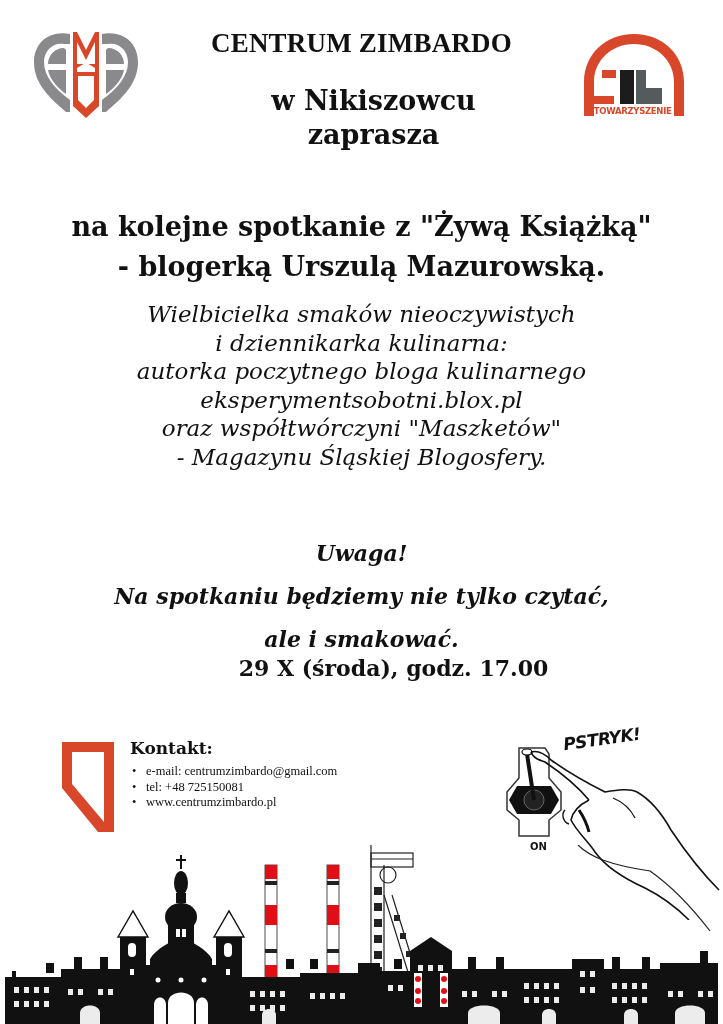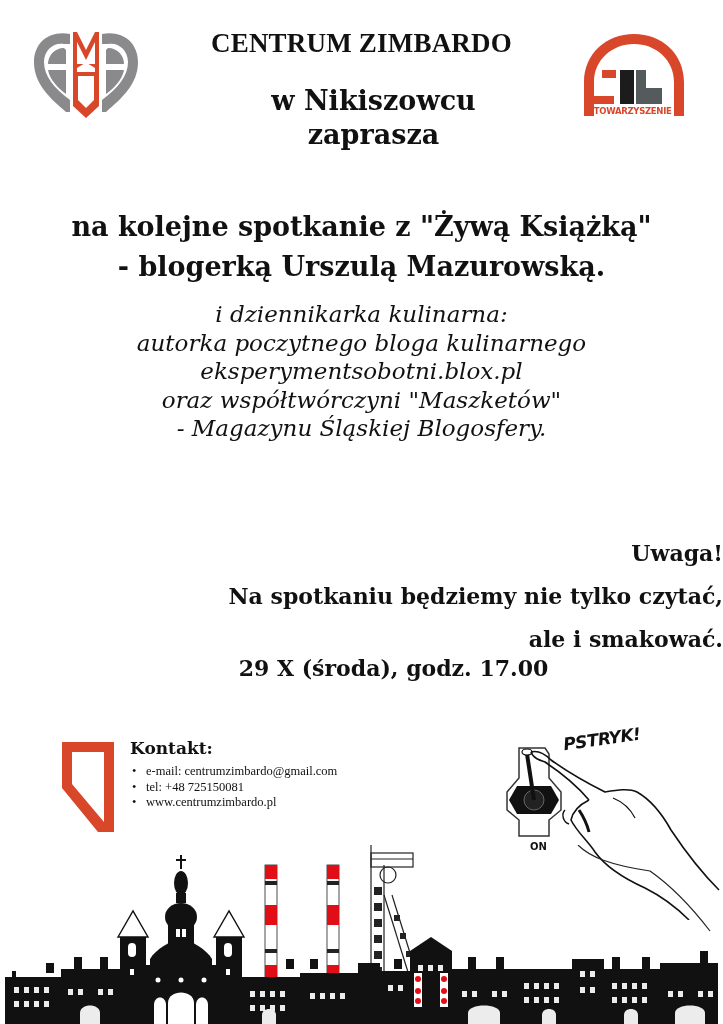--- a/index.html
+++ b/index.html
@@ -3,21 +3,21 @@
 <meta charset="utf-8">
 <style>
   html, body { margin:0; padding:0; background:#ffffff; }
   body { width:723px; height:1024px; position:relative; overflow:hidden; font-family:"DejaVu Serif", serif; color:#111; }
   .abs { position:absolute; }
   .center-text { position:absolute; left:0; width:723px; text-align:center; }
   .title1 { top:28px; font-weight:bold; font-size:27px; font-family:"Liberation Serif", serif; letter-spacing:0.2px; }
   .title2 { top:84px; font-weight:bold; font-size:27px; font-family:"DejaVu Serif", serif; line-height:34px;margin-left:12px; }
   .headline { top:207px; font-weight:bold; font-size:27px; font-family:"DejaVu Serif", serif; line-height:40px; }
   .desc { top:300px; font-style:italic; font-size:23px; font-family:"DejaVu Serif", serif; line-height:28.5px; }
-  .notice { top:532px; font-weight:bold; font-size:22px; font-family:"DejaVu Serif", serif; line-height:43px;text-align:right; }
+  .notice { top:532px; font-weight:bold; font-style:italic; font-size:22px; font-family:"DejaVu Serif", serif; line-height:43px; }
   .date { top:655px; font-weight:bold; font-size:22px; font-family:"DejaVu Serif", serif;padding-left:32px; }
   .line { display:block; }
   .contact-title { left:130px; top:738px; font-weight:bold; font-size:17px; font-family:"DejaVu Serif", serif; }
   .contact-list { left:130px; top:764px; margin:0; padding:0; list-style:none; font-size:12.5px; font-family:"Liberation Serif", serif; line-height:15.5px; }
   .contact-list li { position:relative; padding-left:16px; }
   .contact-list li::before { content:"•"; position:absolute; left:2px; top:0; }
   .pstryk { left:563px; top:729px; font-family:"DejaVu Sans", sans-serif; font-weight:bold; font-style:italic; font-size:17px; transform:rotate(-8deg); letter-spacing:-0.5px; }
   .on-label { left:530px; top:841px; font-family:"DejaVu Sans", sans-serif; font-weight:bold; font-size:10px; }
   .stow-label { left:588px; top:106px; font-family:"DejaVu Sans", sans-serif; font-weight:bold; font-size:8.5px; color:#d9472b; letter-spacing:-0.3px; }
 </style>
@@ -56,20 +56,21 @@
   <span class="line">w Nikiszowcu</span>
   <span class="line">zaprasza</span>
 </div>
 
 <div class="center-text headline">
   <span class="line">na kolejne spotkanie z "Żywą Książką"</span>
   <span class="line">- blogerką Urszulą Mazurowską.</span>
 </div>
 
 <div class="center-text desc">
+  <span class="line">Wielbicielka smaków nieoczywistych</span>
   <span class="line">i dziennikarka kulinarna:</span>
   <span class="line">autorka poczytnego bloga kulinarnego</span>
   <span class="line">eksperymentsobotni.blox.pl</span>
   <span class="line">oraz współtwórczyni "Maszketów"</span>
   <span class="line">- Magazynu Śląskiej Blogosfery.</span>
 </div>
 
 <div class="center-text notice">
   <span class="line">Uwaga!</span>
   <span class="line">Na spotkaniu będziemy nie tylko czytać,</span>

